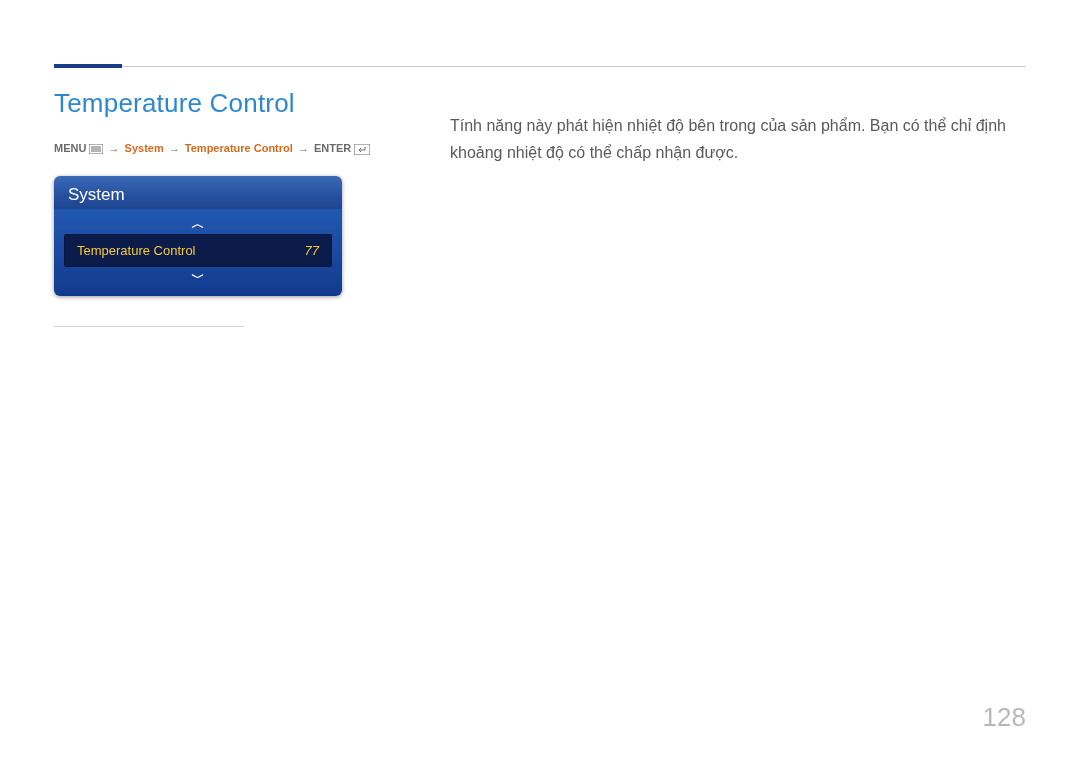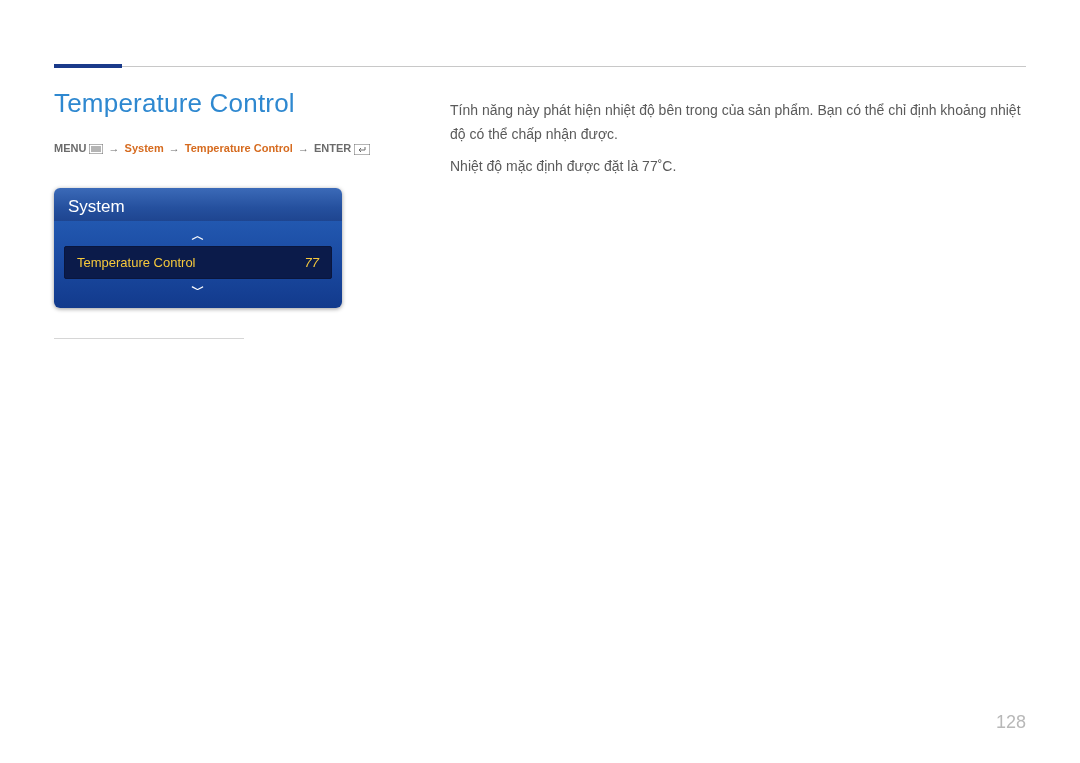--- a/index.html
+++ b/index.html
@@ -38,21 +38,21 @@
     font-size: 26px;
     font-weight: 300;
     color: #2e88d0;
     letter-spacing: 0.2px;
     margin-bottom: 22px;
   }
   .breadcrumb {
     font-size: 11px;
     font-weight: bold;
     color: #6b6b6b;
-    margin-bottom: 32px;
+    margin-bottom: 20px;
     line-height: 1.4;
   }
   .breadcrumb .menu-icon, .breadcrumb .enter-icon {
     display: inline-block;
     vertical-align: middle;
   }
   .breadcrumb .menu-icon svg, .breadcrumb .enter-icon svg {
     display: block;
   }
   .breadcrumb .hl { color: #d66b1f; font-weight: bold; }
@@ -120,22 +120,22 @@
     position: absolute;
     left: -2px;
     top: -1px;
     font-size: 9px;
     color: #8a8a8a;
   }
   .right-col {
     position: absolute;
     left: 450px;
     right: 54px;
-    top: 99px;
-    font-size: 14px;
+    top: 112px;
+    font-size: 16px;
     color: #5a5a5a;
     line-height: 1.7;
   }
   .para { margin-bottom: 8px; }
   .long-dash-note {
     position: relative;
     padding-left: 20px;
   }
   .long-dash-note::before {
     content: "―";
@@ -143,21 +143,21 @@
     left: 0;
     top: 2px;
     font-size: 14px;
     color: #9a9a9a;
     letter-spacing: -2px;
   }
   .page-number {
     position: absolute;
     right: 54px;
     bottom: 30px;
-    font-size: 18px;
+    font-size: 26px;
     color: #b8b8b8;
     font-weight: 300;
     margin-top: 30px;
   }
 </style>
 </head>
 <body>
 
 <div class="top-rule-short"></div>
 <div class="top-rule-long"></div>
@@ -199,16 +199,15 @@
       </div>
       <div class="chev">﹀</div>
     </div>
   </div>
 
   <hr class="left-divider">
 </div>
 
 <div class="right-col">
   <p class="para">Tính năng này phát hiện nhiệt độ bên trong của sản phẩm. Bạn có thể chỉ định khoảng nhiệt độ có thể chấp nhận được.</p>
-  <p class="para">Nhiệt độ mặc định được đặt là 77˚C.</p>
 </div>
 
 <div class="page-number">128</div>
 
 </body></html>

